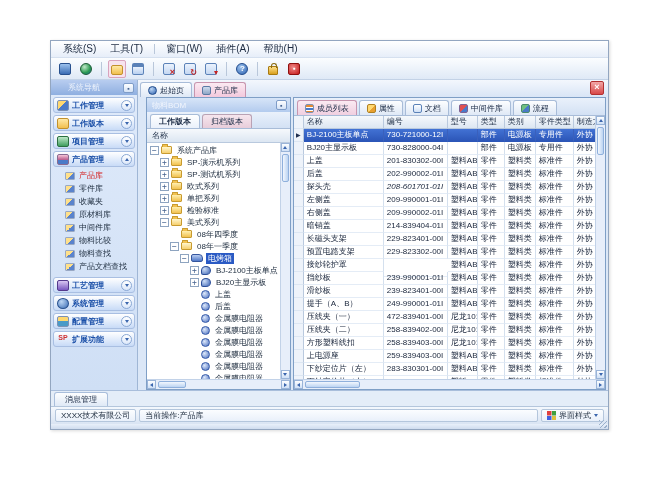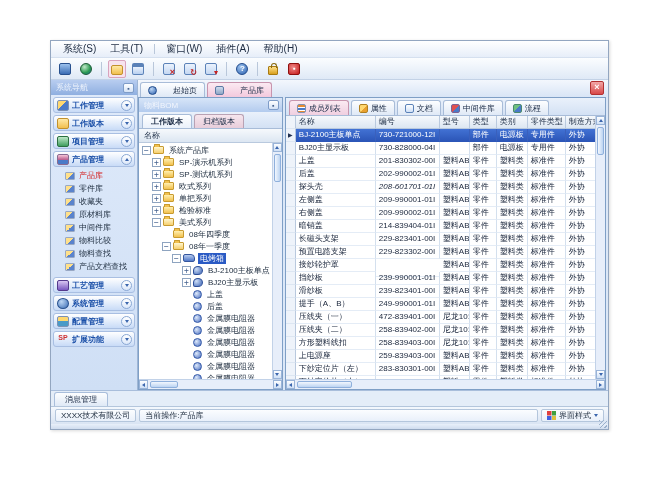--- a/index.html
+++ b/index.html
@@ -34,21 +34,21 @@
   .ti-lock-icon{background:linear-gradient(#ffe08a,#d8a01e);border:1px solid #a87b12;width:10px;height:9px;margin-top:3px;border-radius:1px;position:relative;}
   .ti-lock-icon::before{content:"";position:absolute;top:-4px;left:2px;width:4px;height:4px;border:1.5px solid #8a6a10;border-bottom:none;border-radius:3px 3px 0 0;}
   .ti-exit-icon{background:radial-gradient(circle at 40% 35%,#f08a8a,#c41818);border:1px solid #8e0f0f;position:relative;}
   .ti-exit-icon::after{content:"●";position:absolute;left:3.5px;top:1px;color:#fff;font-size:5px;}
   
   .content{flex:1;display:flex;min-height:0;}
   
   .sidebar{flex:0 0 86px;display:flex;flex-direction:column;border-right:1px solid #9fb6d5;
     background:linear-gradient(#dfeafa,#cfdff5);min-height:0;}
   .sb-caption{height:15px;flex:0 0 15px;display:flex;align-items:center;justify-content:space-between;
-    padding:0 3px 0 5px;background:linear-gradient(#b8cdf0,#8fafe0);color:#eef3fc;font-size:8px;}
+    padding:0 3px 0 17px;background:linear-gradient(#b8cdf0,#8fafe0);color:#eef3fc;font-size:8px;}
   .pin-btn{width:11px;height:10px;background:linear-gradient(#fdfeff,#d4e2f6);border:1px solid #7e9cc8;
     border-radius:2px;font-size:7px;line-height:9px;text-align:center;color:#44618e;box-sizing:border-box;}
   .sb-group{margin:2px 2px 0 2px;}
   .sb-ghdr{height:14px;display:flex;align-items:center;gap:3px;padding:0 2px 0 3px;
     background:linear-gradient(#ffffff,#c8dbf7);border:1px solid #a9bfe2;border-radius:3px;}
   .sb-glabel{flex:1;font-size:8px;font-weight:bold;color:#1a4fa8;white-space:nowrap;overflow:hidden;}
   .chev{width:11px;height:11px;border-radius:50%;background:linear-gradient(#ffffff,#dce8fa);
     border:1px solid #8aa8d4;display:flex;align-items:center;justify-content:center;box-sizing:border-box;}
   .chev i{width:0;height:0;border-left:2.5px solid transparent;border-right:2.5px solid transparent;border-top:3.5px solid #3b66ae;display:block;}
   .chev.up i{border-top:none;border-bottom:3.5px solid #3b66ae;}
@@ -64,33 +64,33 @@
   .sb-items{padding:2px 0 2px 6px;}
   .sb-item{height:13px;display:flex;align-items:center;gap:4px;padding-left:6px;cursor:default;}
   .sb-ilabel{font-size:8px;color:#1b2a3c;white-space:nowrap;}
   .sb-item.sel .sb-ilabel{color:#d42020;}
   .it-icon{width:10px;height:8px;flex:0 0 10px;background:linear-gradient(135deg,#ffe08a 50%,#5a83cc 50%);
     border:1px solid #98a8c4;border-radius:1px;box-sizing:border-box;}
   
   .main{flex:1;display:flex;flex-direction:column;min-width:0;min-height:0;background:#dbe7f7;}
   .doctabs{height:16px;flex:0 0 16px;display:flex;align-items:flex-end;gap:2px;padding:1px 4px 0 2px;
     background:linear-gradient(#f3f7fd,#d9e5f6);}
-  .dtab{height:14px;display:flex;align-items:center;gap:16px;padding:0 7px;font-size:8px;color:#20304a;
+  .dtab{height:14px;display:flex;align-items:center;gap:3px;padding:0 7px;font-size:8px;color:#20304a;
     background:linear-gradient(#fdfeff,#dfe9f6);border:1px solid #a8bcd8;border-bottom:none;border-radius:3px 3px 0 0;}
   .dtab.active{background:linear-gradient(#fbeaf2,#f3c9dd);border-color:#c795ae;}
   .dticon{width:9px;height:9px;border-radius:50%;box-sizing:border-box;}
   .dticon.home-icon{background:radial-gradient(circle at 35% 30%,#bcd6f4,#2e62b0);border:1px solid #1f4a8c;}
   .dticon.product-tab-icon{border-radius:2px;background:linear-gradient(#cfdcee,#8fa6c6);border:1px solid #5b7aa4;}
   .dt-space{flex:1;}
   .close-btn{width:12px;height:12px;margin-bottom:2px;background:linear-gradient(#f2a7a7,#d84848);
     border:1px solid #b23030;border-radius:2px;color:#fff;font-size:9px;line-height:10px;text-align:center;font-weight:bold;}
   .panels{flex:1;display:flex;min-height:0;padding:0 2px 0 0;}
   
   .bom-panel{flex:0 0 138px;display:flex;flex-direction:column;border:1px solid #7f9fc6;background:#6d28d9;
-    margin-left:0;min-height:0;box-sizing:border-box;}
+    margin-left:8px;min-height:0;box-sizing:border-box;}
   .bom-caption{height:14px;flex:0 0 14px;display:flex;align-items:center;justify-content:space-between;
     padding:0 3px 0 5px;background:linear-gradient(#d7e5f8,#b3cbee);color:#f2f6fd;font-size:8px;}
   .bom-tabs{height:15px;flex:0 0 15px;display:flex;align-items:flex-end;gap:2px;padding:1px 3px 0 3px;
     background:linear-gradient(#eaf1fb,#d3e1f4);border-bottom:1px solid #a8bcd8;}
   .btab{height:13px;display:flex;align-items:center;padding:0 8px;font-size:8px;color:#20304a;
     background:linear-gradient(#f6e6ee,#e8cdda);border:1px solid #b9a2b4;border-bottom:none;border-radius:3px 3px 0 0;}
   .btab.active{background:linear-gradient(#ffffff,#eaf1fb);border-color:#a8bcd8;font-weight:bold;}
   .bom-colhdr{height:13px;flex:0 0 13px;background:linear-gradient(#f6f9fc,#dce6f2);
     border-bottom:1px solid #b9c9de;font-size:8px;color:#22324a;padding:0 5px;line-height:13px;}
   .tree-zone{flex:1;display:flex;min-height:0;background:#fff;}

